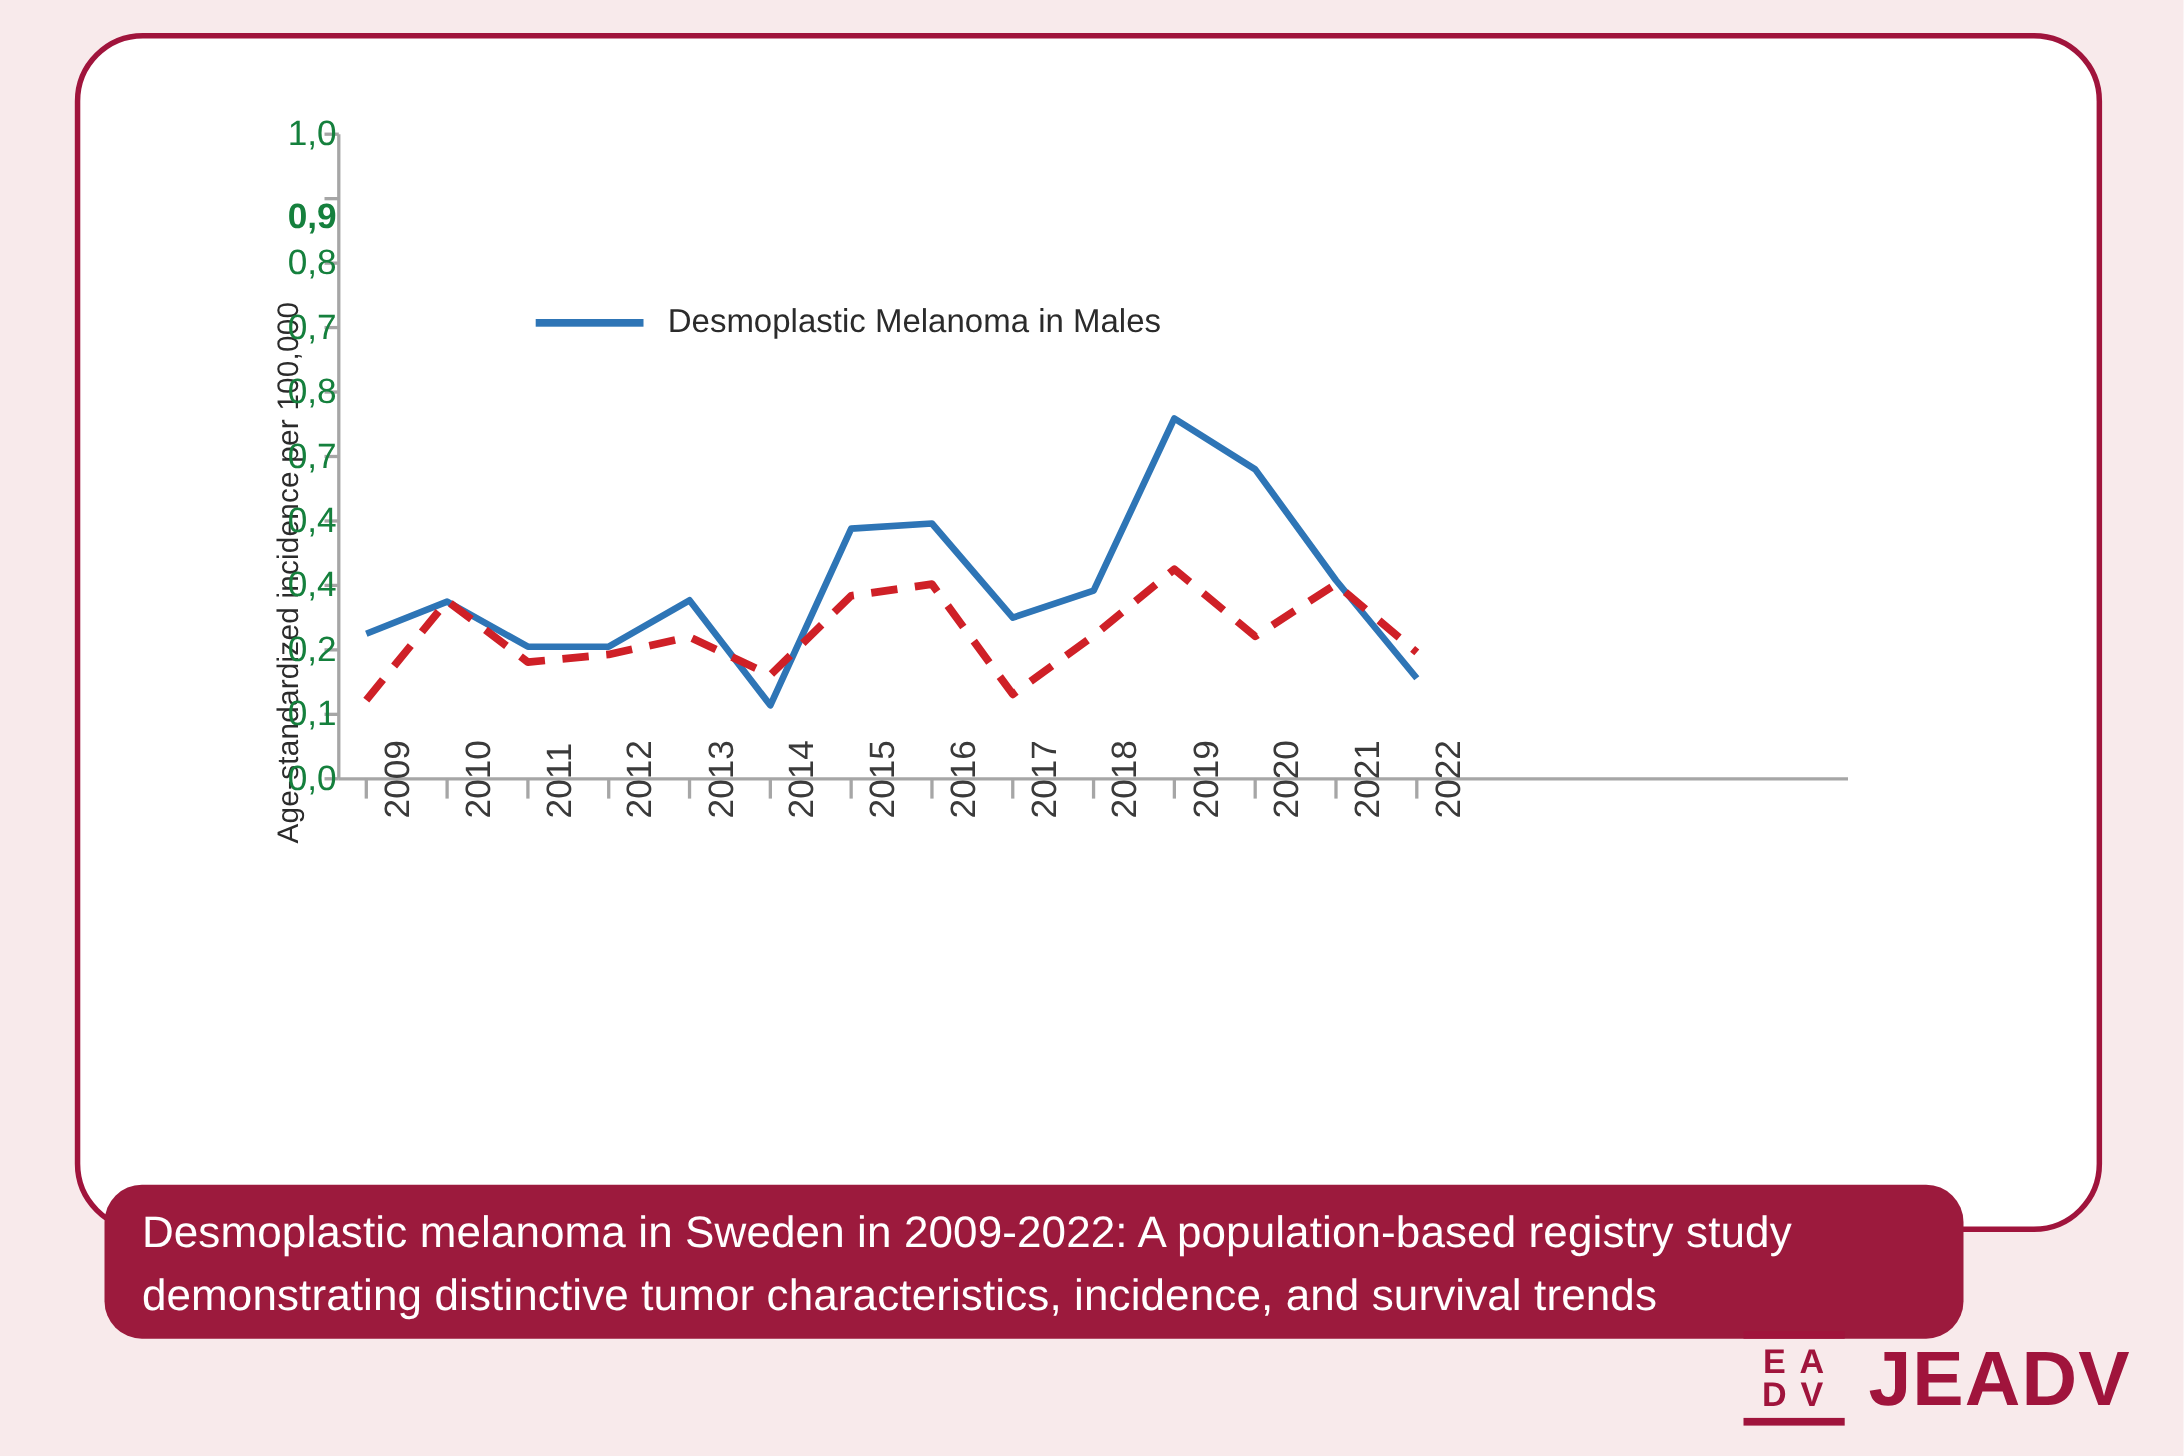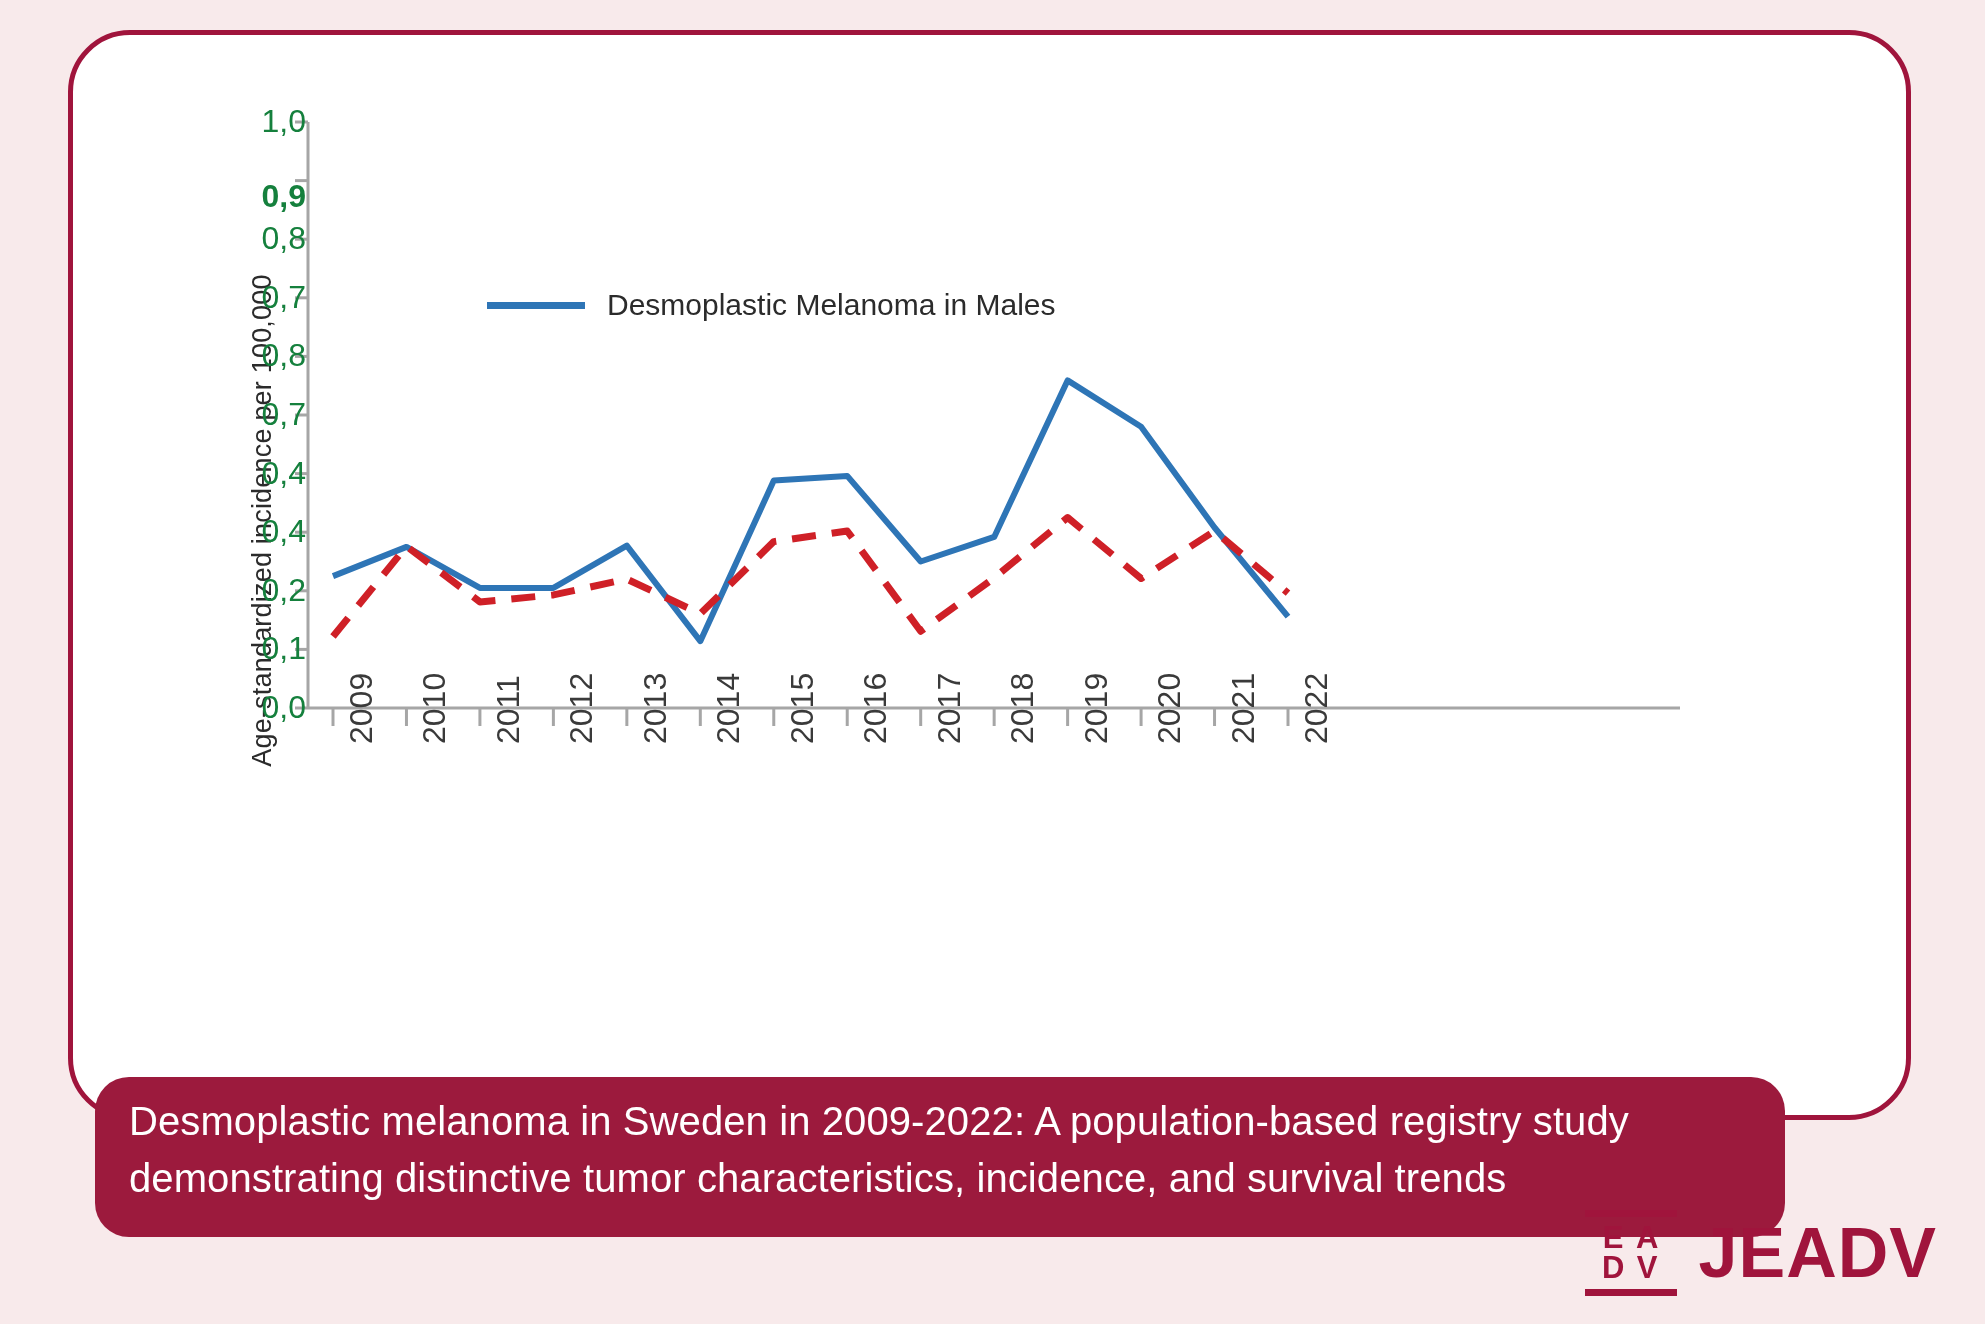--- a/index.html
+++ b/index.html
@@ -58,32 +58,32 @@
     position:absolute;
     font-size:32px;
     color:#3a3a3a;
     transform:rotate(-90deg);
     transform-origin:left top;
     white-space:nowrap;
     line-height:1;
   }
 
   
-  #legend{position:absolute;left:0;top:12px;width:1907px;height:1030px;}
+  #legend{position:absolute;left:0;top:0;width:1907px;height:1030px;}
   .legend-row{position:absolute;display:flex;align-items:center;}
   .legend-swatch{width:98px;height:0;margin-right:22px;}
   .legend-swatch.solid{border-top:7px solid #2e75b6;}
   .legend-swatch.dashed{border-top:8px dashed #cf2027;}
   .legend-text{font-size:30px;color:#2b2b2b;white-space:nowrap;}
 
   
   #banner{
     position:absolute;
     left:95px; top:1077px;
-    width:1690px; height:160px;
+    width:1690px; height:140px;
     background:#9c1a3d;
     border-radius:34px;
     box-sizing:border-box;
     padding:16px 34px 0 34px;
     color:#ffffff;
   }
   #banner-line1,#banner-line2{
     font-size:40px;
     line-height:1.42;
     white-space:nowrap;

